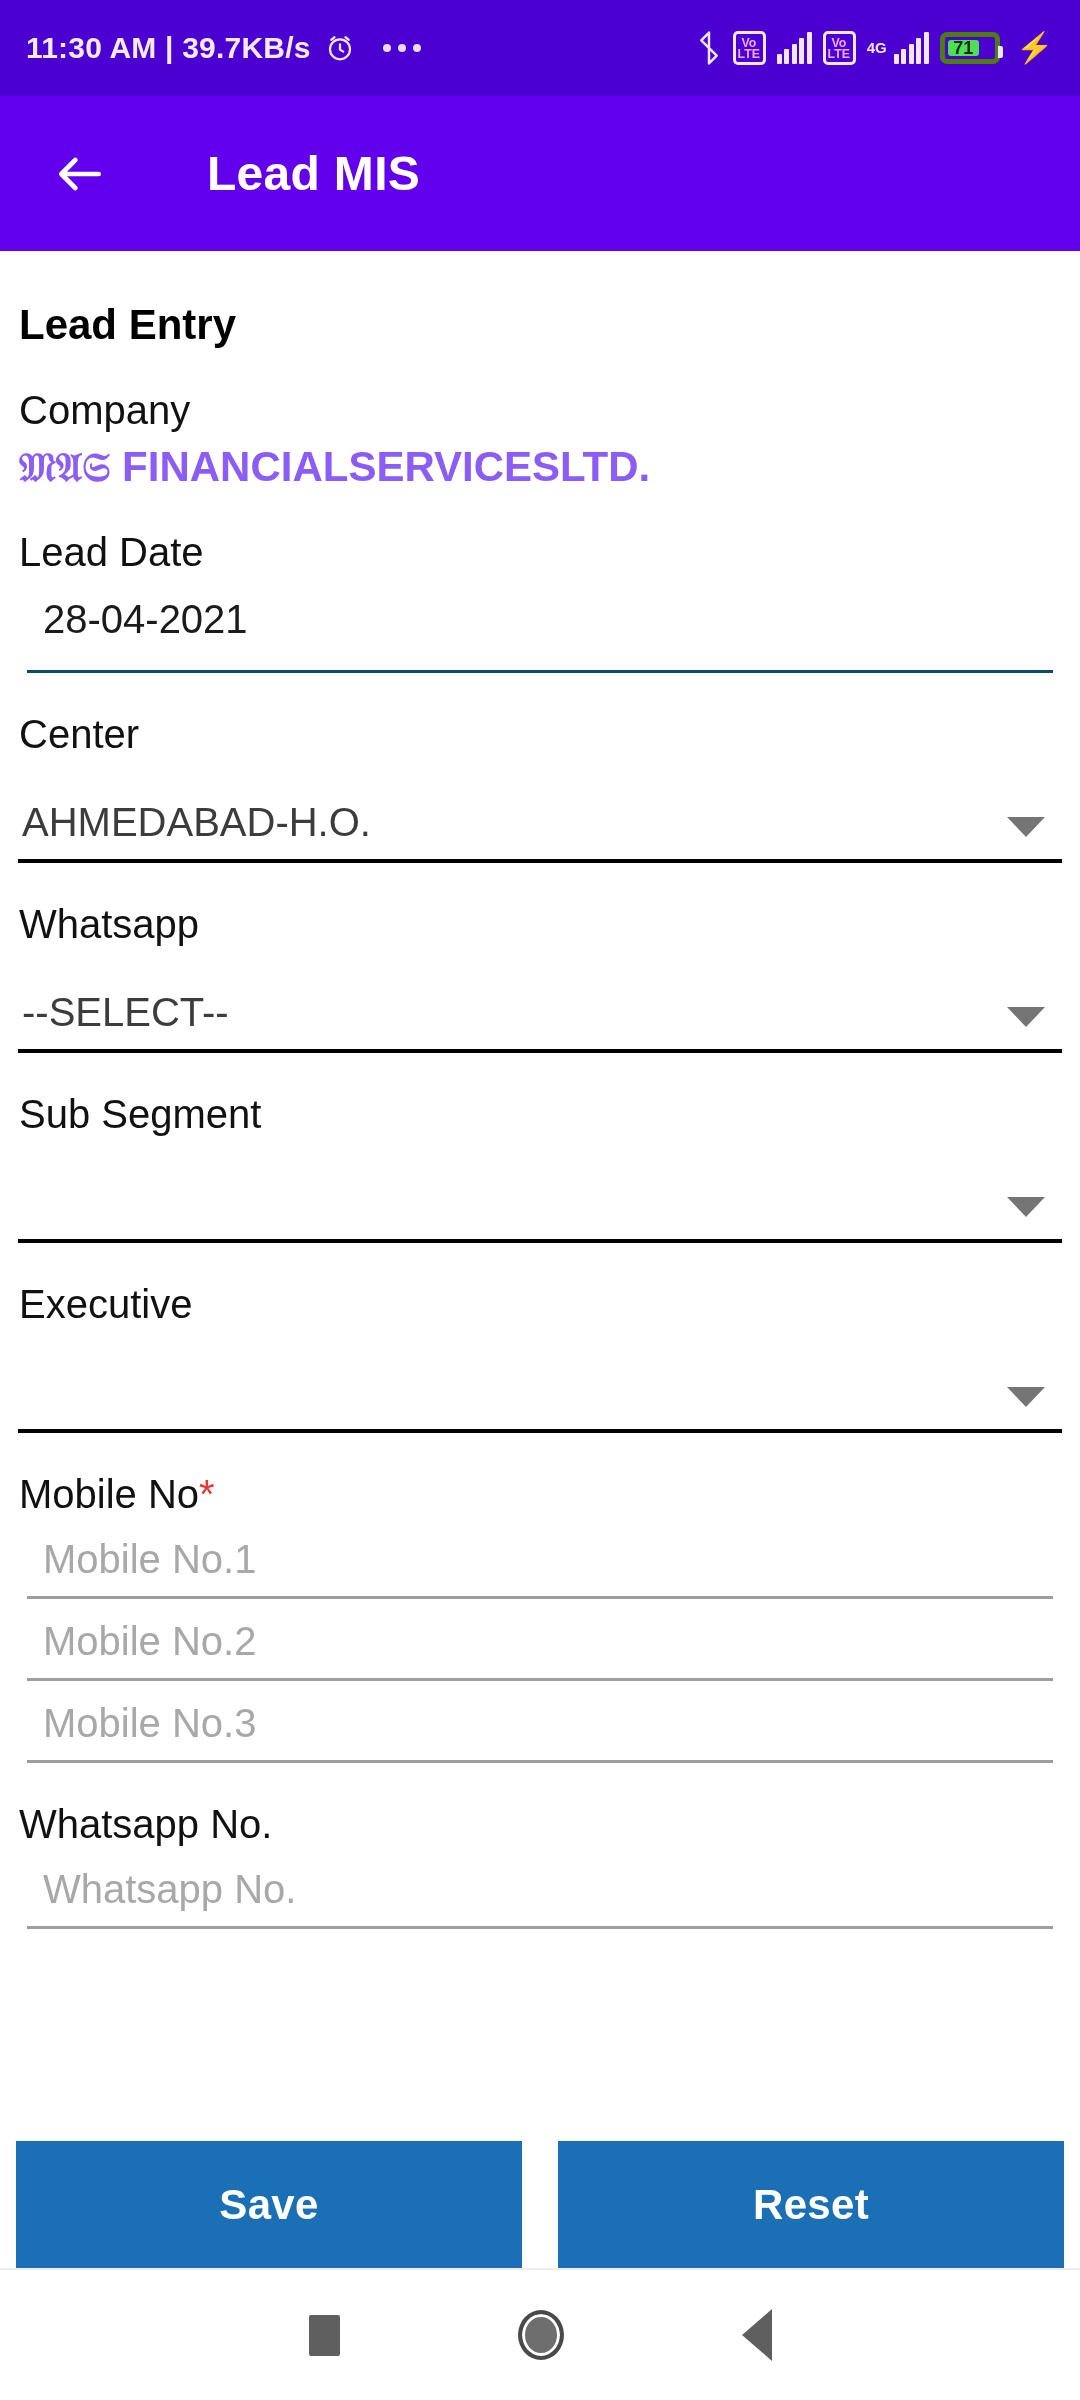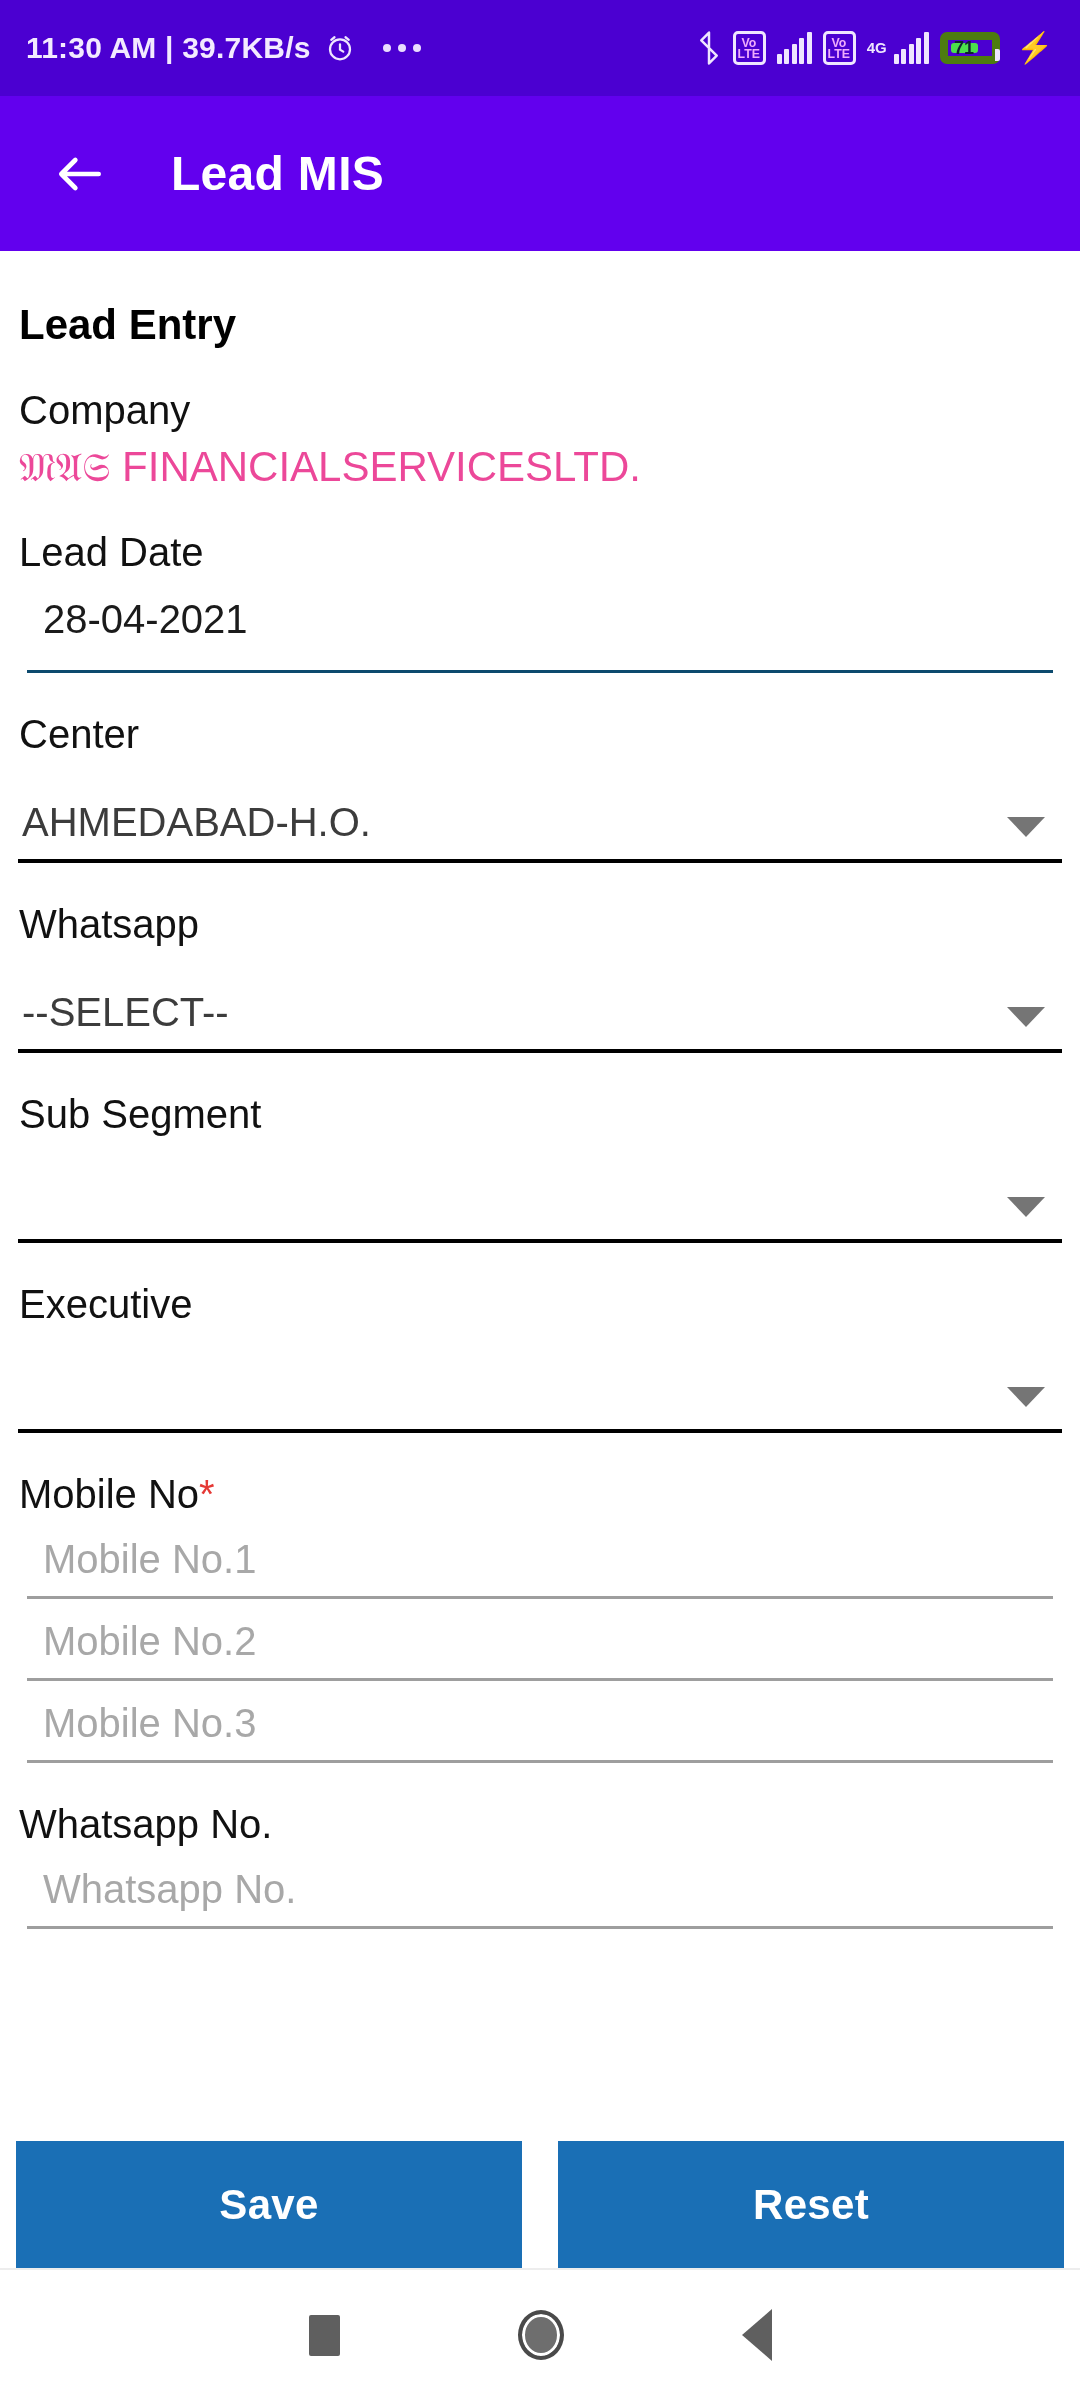--- a/index.html
+++ b/index.html
@@ -33,38 +33,38 @@
     display:flex; flex-direction:column; align-items:center; justify-content:center;
   }
   .volte span { display:block; transform:scale(0.95); }
   .bars { display:flex; align-items:flex-end; gap:2.5px; height:32px; }
   .bars i { width:5px; background:#efe6ff; display:block; border-radius:1px; }
   .bars i:nth-child(1){height:10px;} .bars i:nth-child(2){height:15px;}
   .bars i:nth-child(3){height:20px;} .bars i:nth-child(4){height:26px;}
   .bars i:nth-child(5){height:32px;}
   .g4 { color:#efe6ff; font-size:15px; font-weight:bold; line-height:14px; margin-right:-4px; }
   .batt {
-    width:60px; height:32px; border:8px solid #4d7c0f; border-radius:7px;
+    width:60px; height:32px; border:5px solid #4d7c0f; border-radius:7px;
     position:relative; display:flex; align-items:center; padding:3px;
   }
   .batt:after {
     content:""; position:absolute; right:-8px; top:9px;
     width:5px; height:12px; background:#efe6ff; border-radius:0 2px 2px 0;
   }
   .batt-fill {
     background:#4CE04C; height:100%; width:71%; border-radius:3px;
     color:#123; font-size:18px; font-weight:bold;
     display:flex; align-items:center; justify-content:center;
   }
   .bolt { color:#efe6ff; font-size:30px; line-height:30px; margin-left:6px; }
 
   
   .appbar {
     position:absolute; top:96px; left:0; width:1080px; height:155px;
-    background:#6200EE; display:flex; align-items:center; padding-left:52px;
+    background:#6200EE; display:flex; align-items:center; padding-left:52px;gap:36px;
   }
   .back-arrow { width:56px; height:56px; flex:0 0 auto; }
   .appbar-title {
     color:#ffffff; font-size:48px; font-weight:bold; margin-left:63px;
     letter-spacing:0.3px;
   }
 
   
   .content {
     position:absolute; top:251px; left:0; width:1080px; height:1826px;
@@ -74,22 +74,22 @@
     font-size:42px; font-weight:bold; color:#000;
     margin-top:50px; margin-left:1px;
   }
   .field-label {
     font-size:40px; color:#111; margin-top:38px; margin-left:1px;
     line-height:1.15;
   }
   .req { color:#E53935; font-size:40px; }
 
   .company-value {
-    font-size:42px; color:#ec4899; margin-top:10px; margin-left:1px;
-    white-space:nowrap; line-height:1.15;
+    font-size:42px; color:#8b5cf6; margin-top:10px; margin-left:1px;
+    white-space:nowrap; line-height:1.15;font-weight:bold;
   }
   .frak { font-family:"DejaVu Serif", serif; font-size:40px; }
 
   
   .date-field {
     margin:22px 9px 0 9px; padding-bottom:28px;
     border-bottom:3px solid #0c4a6e;
   }
   .date-value { font-size:40px; color:#1b1b1b; padding-left:16px; }
 

